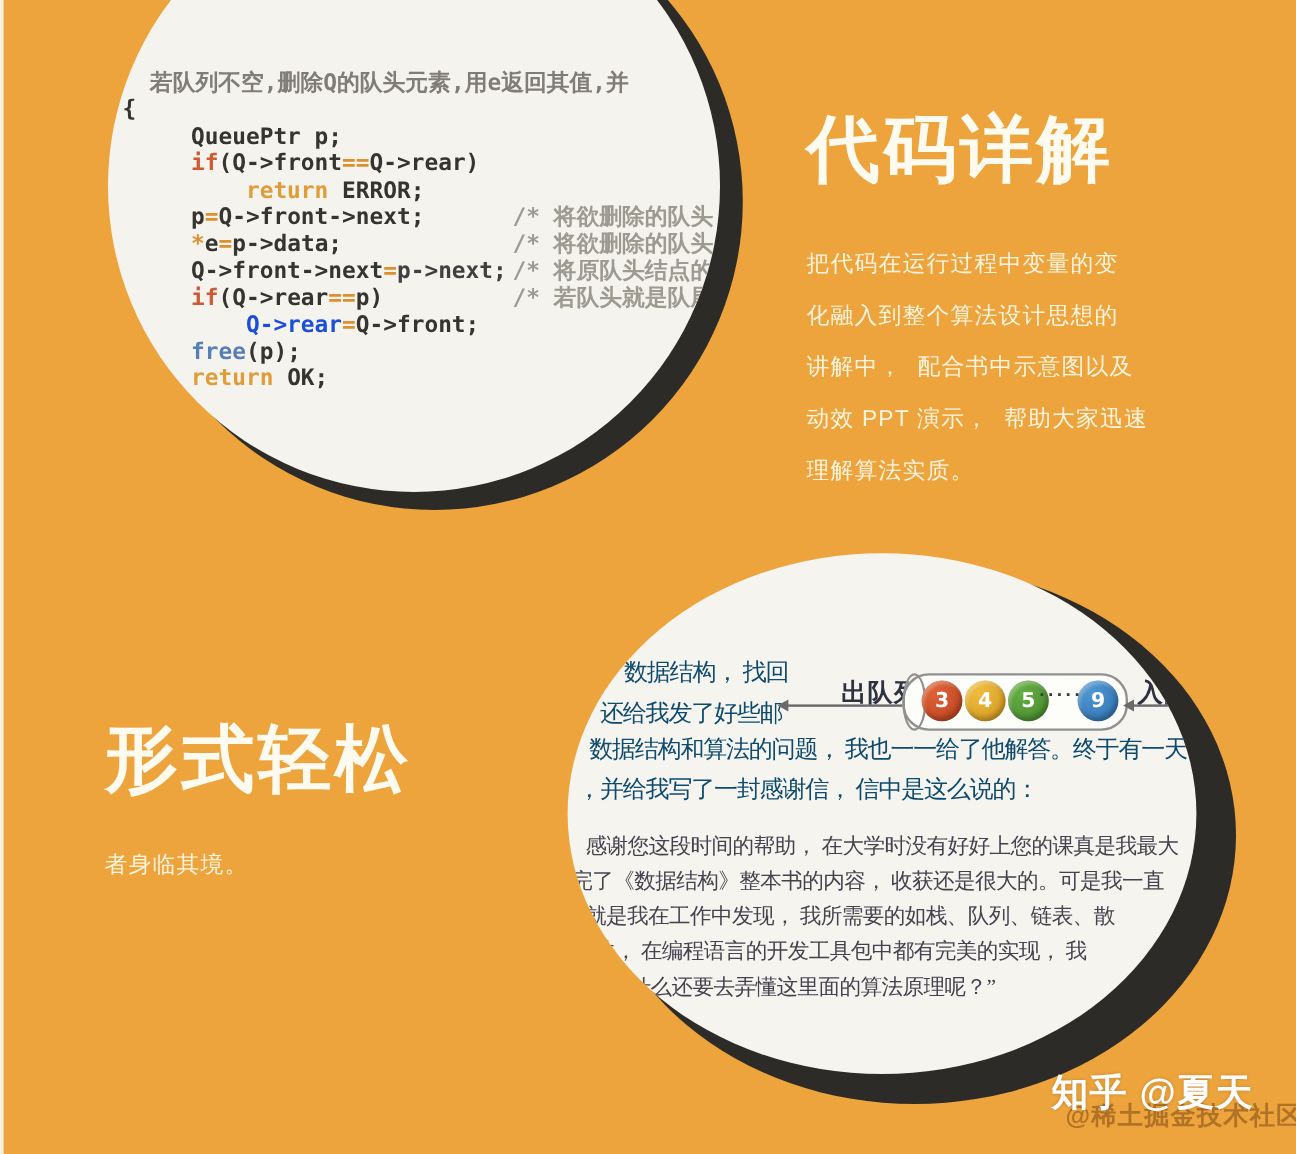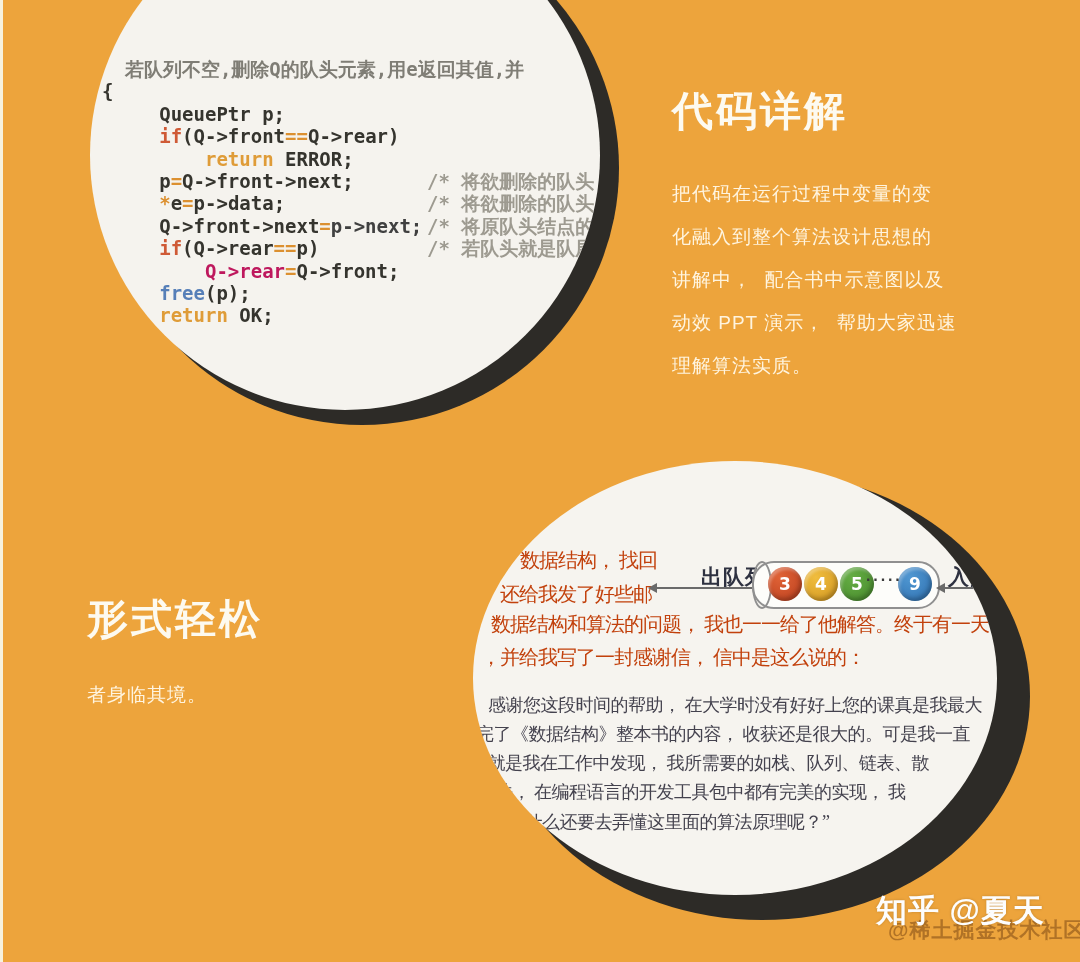--- a/index.html
+++ b/index.html
@@ -26,35 +26,35 @@
     font-family:"DejaVu Sans Mono", monospace;
     font-weight:700; font-size:19px; line-height:22.4px;
     color:#35342e;
   }
   .code-line { position:relative; white-space:pre; height:22.4px; }
   .code-cmt  { position:absolute; left:325px; top:0; white-space:pre; }
 
   
   .sec { position:absolute; z-index:3; }
   .sec-title {
-    margin:0; font-size:41px; font-weight:700; letter-spacing:3px;
+    margin:0; font-size:61px; font-weight:700; letter-spacing:3px;
     color:#fdfaf0;
   }
   .para { margin-top:33px; }
   .pline {
     font-size:19px; line-height:43px; letter-spacing:1px;
     color:rgba(255,247,228,0.97); white-space:pre;
   }
   .sec-code { left:672px; top:84px; }
   .sec-form { left:87px;  top:592px;font-family:Liberation Serif, serif; }
   .sec-form .para { margin-top:26px; }
 
   
   .bp-line { position:absolute; white-space:pre; }
-  .bp-print  { font-family:"Liberation Serif", serif; font-size:20px; color:#c2410c; letter-spacing:-1px; }
+  .bp-print  { font-family:"Liberation Serif", serif; font-size:20px; color:#0c4a6e; letter-spacing:-1px; }
   .bp-letter { font-family:"Liberation Serif", serif; font-size:18px; color:#44424e; letter-spacing:-0.5px; }
   .bl1 { left:47px;  top:86px;  }
   .bl2 { left:27px;  top:120px; }
   .bl3 { left:18px;  top:150px; }
   .bl4 { left:8px;   top:183px; }
   .bl5 { left:15px;  top:232px; }
   .bl6 { left:3px;   top:261px; }
   .bl7 { left:-3px;  top:290px; }
   .bl8 { left:-13px; top:319px; }
   .bl9 { left:-5px;  top:349px; }
@@ -119,21 +119,21 @@
     <div class="codeblock" id="codeblock">
         <div class="code-line"><span style="color: rgb(127, 125, 117);">  若队列不空,删除Q的队头元素,用e返回其值,并</span></div>
         <div class="code-line"><span style="color: rgb(53, 52, 46);">{</span></div>
         <div class="code-line"><span style="color: rgb(53, 52, 46);">     QueuePtr p;</span></div>
         <div class="code-line"><span style="color: rgb(53, 52, 46);">     </span><span style="color: rgb(207, 90, 54);">if</span><span style="color: rgb(53, 52, 46);">(Q-&gt;front</span><span style="color: rgb(220, 144, 48);">==</span><span style="color: rgb(53, 52, 46);">Q-&gt;rear)</span></div>
         <div class="code-line"><span style="color: rgb(53, 52, 46);">         </span><span style="color: rgb(223, 156, 56);">return</span><span style="color: rgb(53, 52, 46);"> ERROR;</span></div>
         <div class="code-line"><span style="color: rgb(53, 52, 46);">     p</span><span style="color: rgb(220, 144, 48);">=</span><span style="color: rgb(53, 52, 46);">Q-&gt;front-&gt;next;</span><span class="code-cmt" style="color: rgb(157, 154, 144);">/* 将欲删除的队头</span></div>
         <div class="code-line"><span style="color: rgb(53, 52, 46);">     </span><span style="color: rgb(220, 144, 48);">*</span><span style="color: rgb(53, 52, 46);">e</span><span style="color: rgb(220, 144, 48);">=</span><span style="color: rgb(53, 52, 46);">p-&gt;data;</span><span class="code-cmt" style="color: rgb(157, 154, 144);">/* 将欲删除的队头</span></div>
         <div class="code-line"><span style="color: rgb(53, 52, 46);">     Q-&gt;front-&gt;next</span><span style="color: rgb(220, 144, 48);">=</span><span style="color: #404040;">p-&gt;next;</span><span class="code-cmt" style="color: rgb(157, 154, 144);">/* 将原队头结点的</span></div>
         <div class="code-line"><span style="color: rgb(53, 52, 46);">     </span><span style="color: rgb(207, 90, 54);">if</span><span style="color: rgb(53, 52, 46);">(Q-&gt;rear</span><span style="color: rgb(220, 144, 48);">==</span><span style="color: rgb(53, 52, 46);">p)</span><span class="code-cmt" style="color: rgb(157, 154, 144);">/* 若队头就是队尾</span></div>
-        <div class="code-line"><span style="color: #be185d;">         Q-&gt;rear</span><span style="color: rgb(220, 144, 48);">=</span><span style="color: rgb(53, 52, 46);">Q-&gt;front;</span></div>
+        <div class="code-line"><span style="color: #1d4ed8;">         Q-&gt;rear</span><span style="color: rgb(220, 144, 48);">=</span><span style="color: rgb(53, 52, 46);">Q-&gt;front;</span></div>
         <div class="code-line"><span style="color: rgb(53, 52, 46);">     </span><span style="color: rgb(86, 127, 184);">free</span><span style="color: rgb(53, 52, 46);">(p);</span></div>
         <div class="code-line"><span style="color: rgb(53, 52, 46);">     </span><span style="color: rgb(223, 156, 56);">return</span><span style="color: rgb(53, 52, 46);"> OK;</span></div>
       </div>
   </div>
 
   <div class="sec sec-code">
     <h2 class="sec-title">代码详解</h2>
     <div class="para">
       <div class="pline">把代码在运行过程中变量的变</div>
       <div class="pline">化融入到整个算法设计思想的</div>

